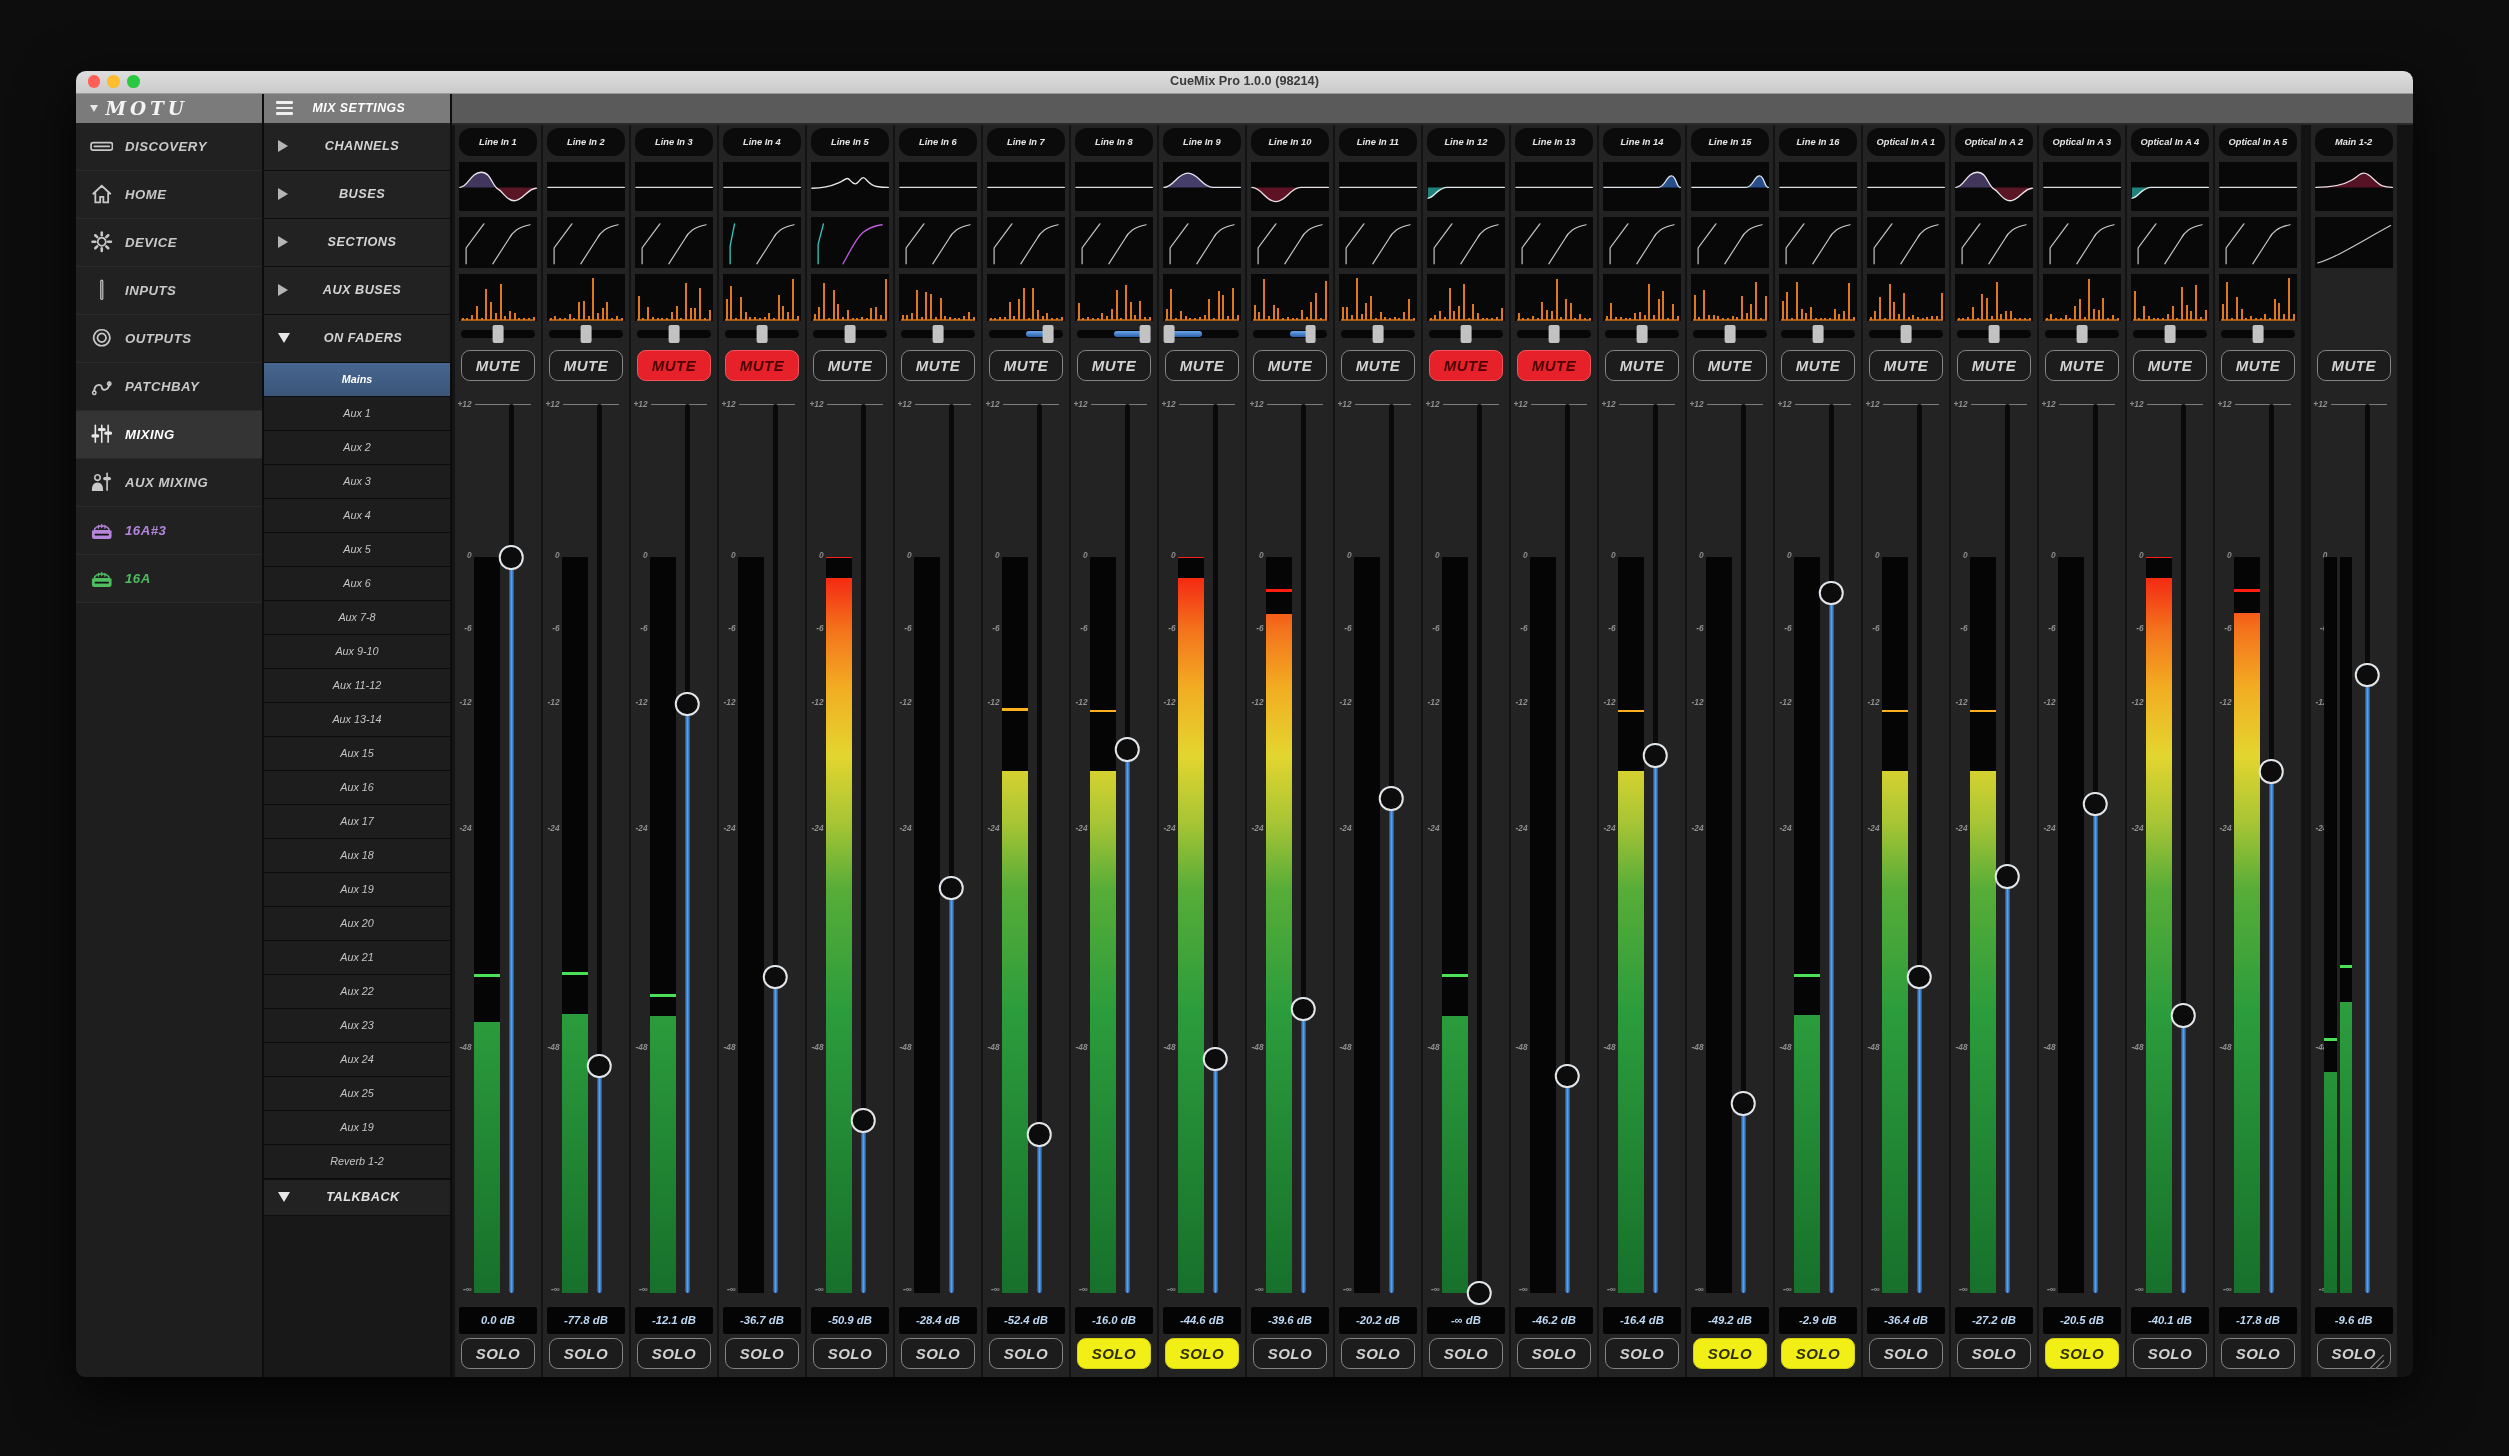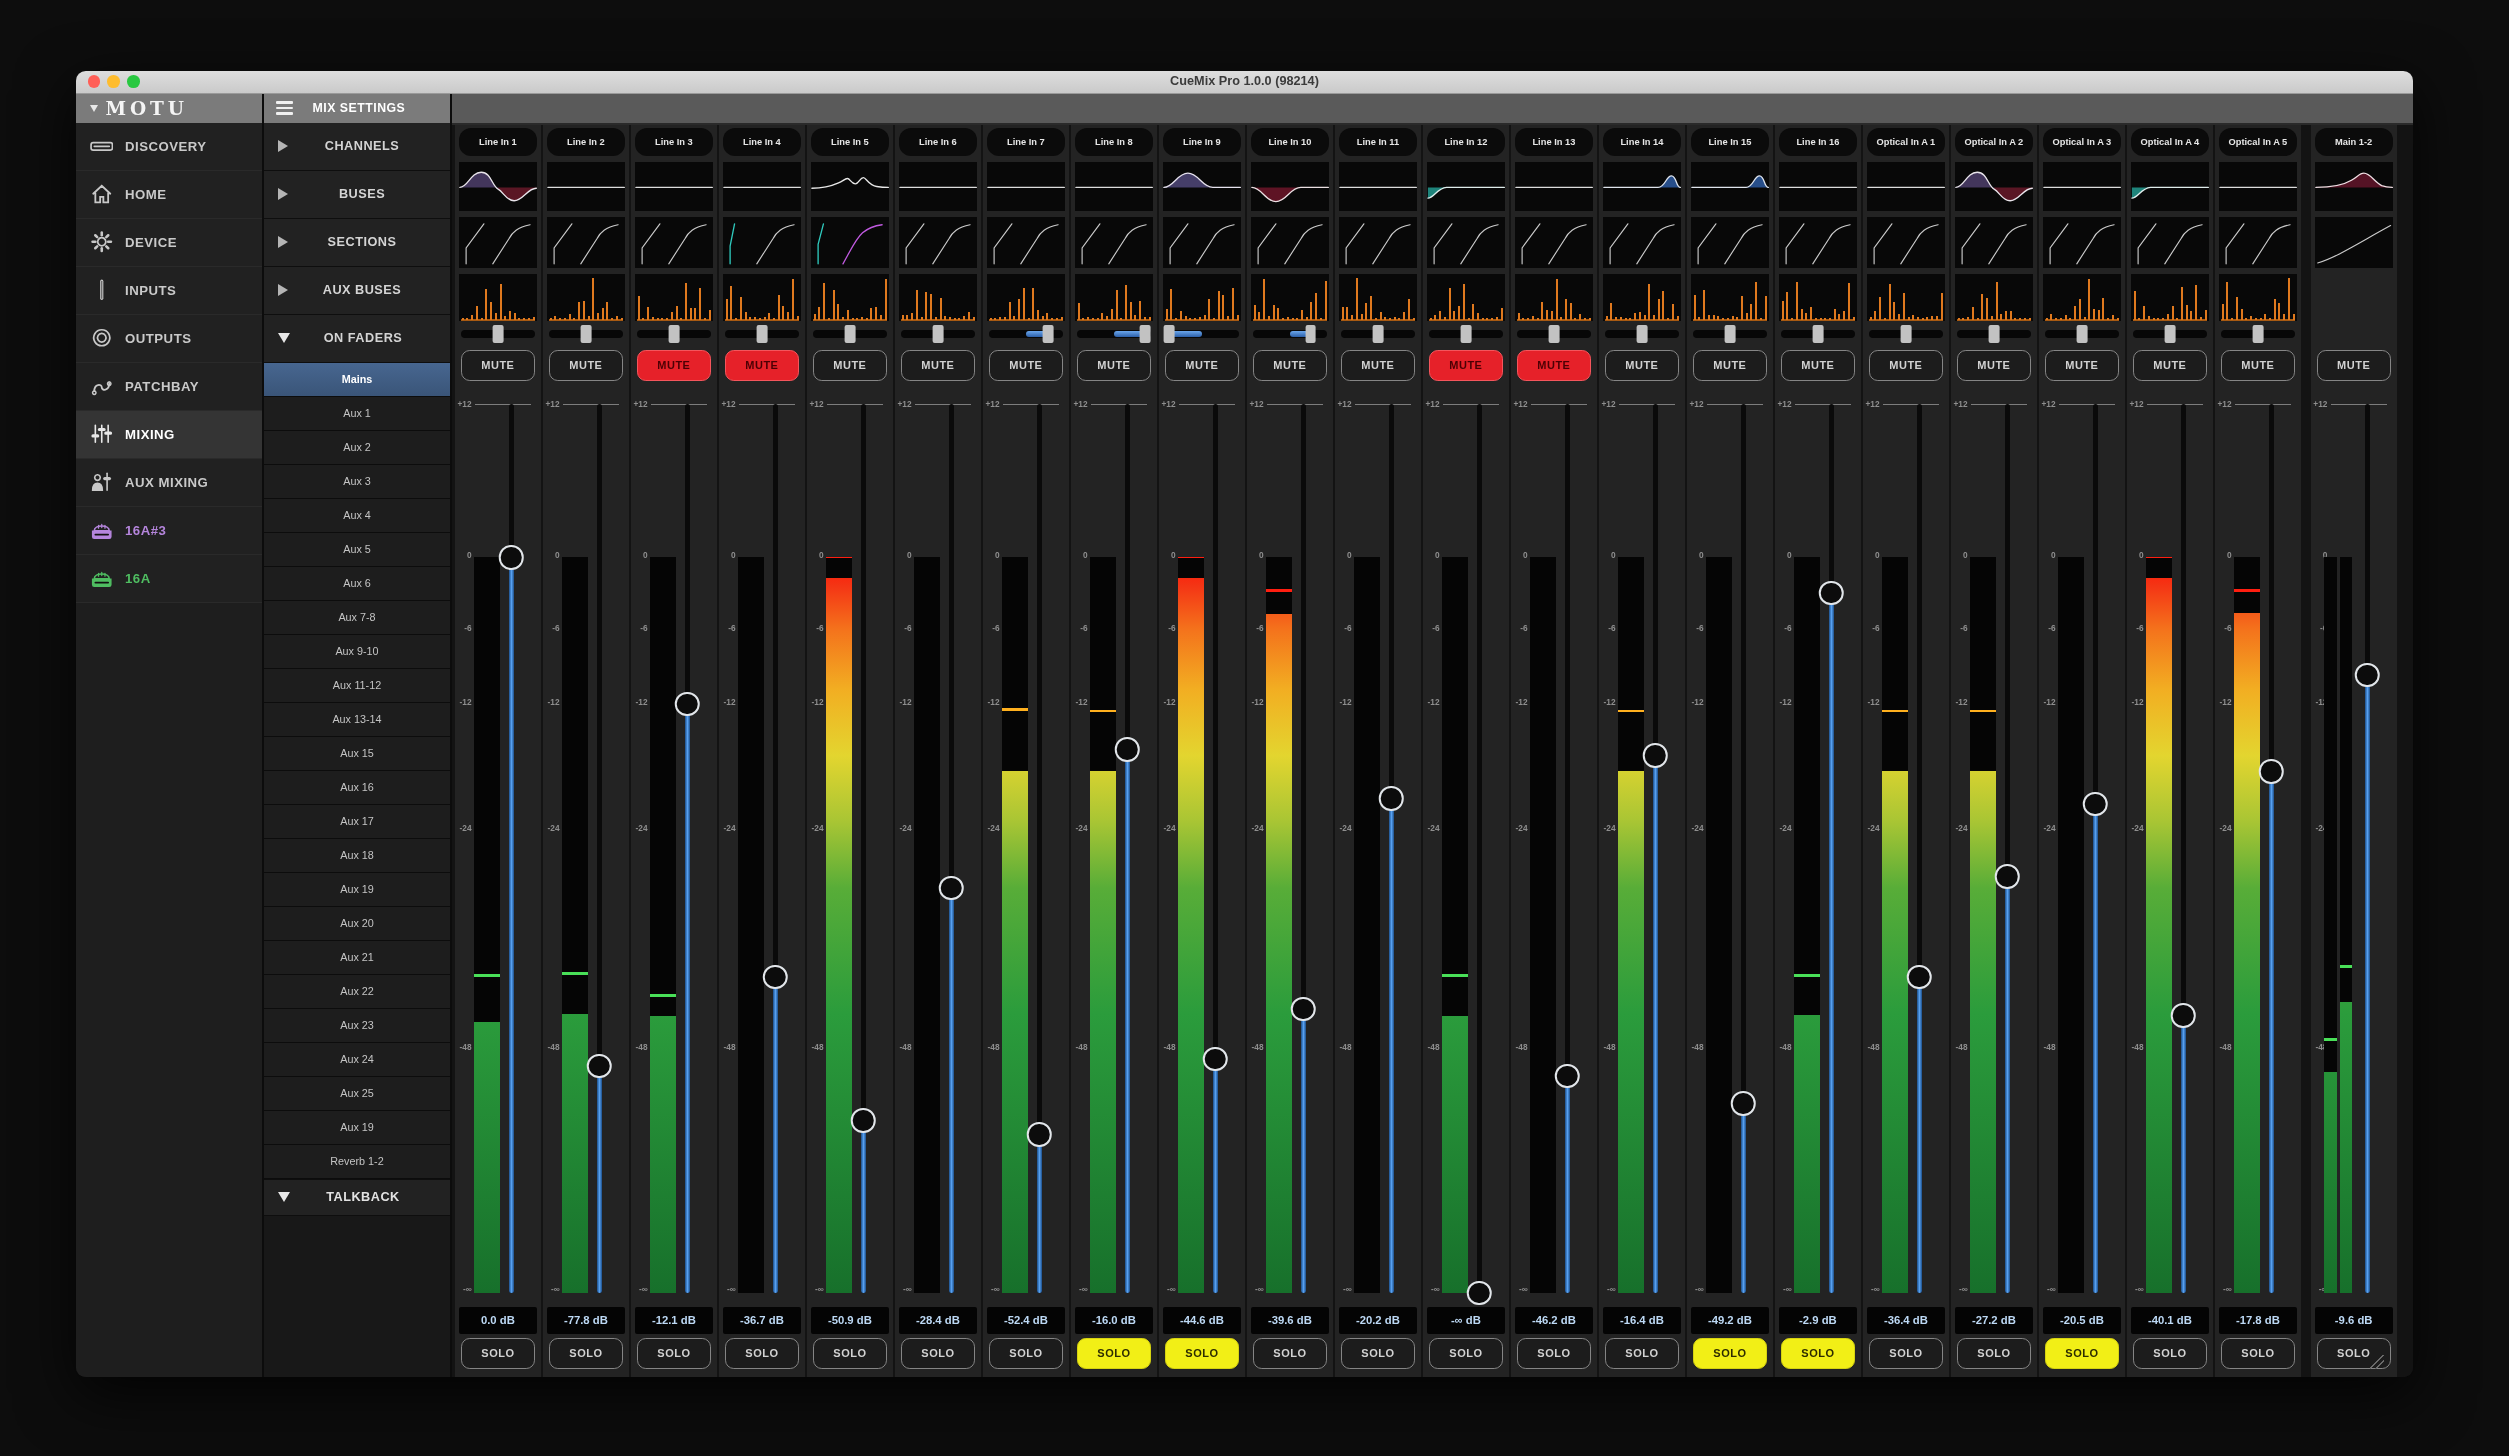--- a/index.html
+++ b/index.html
@@ -3,21 +3,21 @@
 <meta charset="utf-8">
 <style>
   html,body{margin:0;padding:0;background:#0d0d0d;font-family:"Liberation Sans",sans-serif;}
   .desktop{position:relative;width:2509px;height:1457px;background:#0d0d0d;overflow:hidden;}
   .window{position:absolute;left:76px;top:71px;width:2337px;height:1306px;background:#1b1b1b;border-radius:9.8px;overflow:hidden;box-shadow:0 17.6px 59px rgba(0,0,0,.8);}
   
   .titlebar{position:relative;height:21.6px;background:linear-gradient(#dedede,#cacaca);border-bottom:1px solid #9a9a9a;}
   .traffic{position:absolute;left:11.8px;top:3.9px;display:flex;gap:6.9px;}
   .tl{width:12.7px;height:12.7px;border-radius:50%;display:inline-block;}
   .title{text-align:center;line-height:21.6px;font-size:12.7px;font-weight:bold;color:#3b3b3b;}
-  .content{display:flex;height:1283px;}
+  .content{display:flex;height:1283px;font-style:italic;}
   
   .nav{width:186px;flex:none;background:#1e1e1e;border-right:2px solid #0c0c0c;}
   .nav-header{height:29px;background:#7b7b7b;display:flex;align-items:center;padding-left:13.7px;gap:7.8px;}
   .logo-text{font-family:"DejaVu Serif",serif;font-weight:bold;font-size:18.6px;color:#f4f4f4;letter-spacing:3.9px;}
   .nav-item{height:47px;display:flex;align-items:center;gap:11.8px;padding-left:13.7px;border-bottom:1px solid #2a2a2a;background:#212121;cursor:pointer;}
   .nav-item.active{background:#343434;}
   .nav-item .nlabel{font-size:13.2px;font-weight:bold;color:#c9c9c9;letter-spacing:0.5px;}
   .nav-item.active .nlabel{color:#ffffff;}
   .nav-icon{width:23.5px;height:23.5px;flex:none;display:flex;align-items:center;justify-content:center;}
   
@@ -58,21 +58,21 @@
   .thumb.eq{height:49px;}
   .thumb.dyn{height:51px;}
   .thumb.spec{height:47px;position:relative;overflow:hidden;}
   .thumb.empty{background:transparent;}
   .specbar{position:absolute;bottom:1px;width:2px;background:#e0791e;}
   .specbase{position:absolute;bottom:0;left:2px;right:2px;height:1.5px;background:#a85a12;}
   .pan{position:relative;height:19.6px;margin:3.9px 5.9px 0;flex:none;}
   .ptrack{position:absolute;top:5.9px;left:0;right:0;height:7.8px;background:#070707;border-radius:3.9px;}
   .pfill{position:absolute;top:6.9px;height:5.9px;background:linear-gradient(#6aa6ec,#2c5fa8);border-radius:2.9px;}
   .phandle{position:absolute;top:1px;width:10.8px;height:17.6px;background:#c2c2c2;border-radius:2px;transform:translateX(-50%);cursor:pointer;}
-  .sbtn{margin:5.9px 5.9px 0;height:29px;flex:none;border:1.5px solid #858585;border-radius:8.8px;background:#1c1c1c;display:flex;align-items:center;justify-content:center;font-size:11px;font-weight:bold;color:#d2d2d2;letter-spacing:0.5px;cursor:pointer;}
+  .sbtn{margin:5.9px 5.9px 0;height:29px;flex:none;border:1.5px solid #858585;border-radius:8.8px;background:#1c1c1c;display:flex;align-items:center;justify-content:center;font-size:15px;font-weight:bold;color:#d2d2d2;letter-spacing:0.5px;cursor:pointer;}
   .sbtn.mute-on{background:#e62129;border-color:#f4555c;color:#4d0004;}
   .sbtn.solo-on{background:#f2ef16;border-color:#d6d310;color:#2d2c00;}
   .fader-zone{flex:1;position:relative;margin-top:3.9px;}
   .slab{position:absolute;left:0;width:16.7px;text-align:right;font-size:8.3px;font-weight:bold;color:#8e8e8e;transform:translateY(-50%);}
   .pline{position:absolute;left:20.6px;right:9.8px;height:1px;background:#7d7d7d;}
   .meter{position:absolute;background:#050505;overflow:hidden;}
   .mfill{position:absolute;left:0;right:0;top:0;bottom:0;background:linear-gradient(to top,#17702b 0%,#2b9c3c 38%,#58ad38 55%,#a8c534 64%,#e3d52f 73%,#f2ae22 82%,#f4741c 90%,#f43615 96%,#ff0f05 100%);}
   .mcover{position:absolute;left:0;right:0;top:0;background:#050505;}
   .mpeak{position:absolute;left:0;right:0;height:2.9px;}
   .ftrack{position:absolute;left:54px;width:4.9px;top:2.1%;bottom:0.8%;background:#0a0a0a;border-radius:2.9px;}

